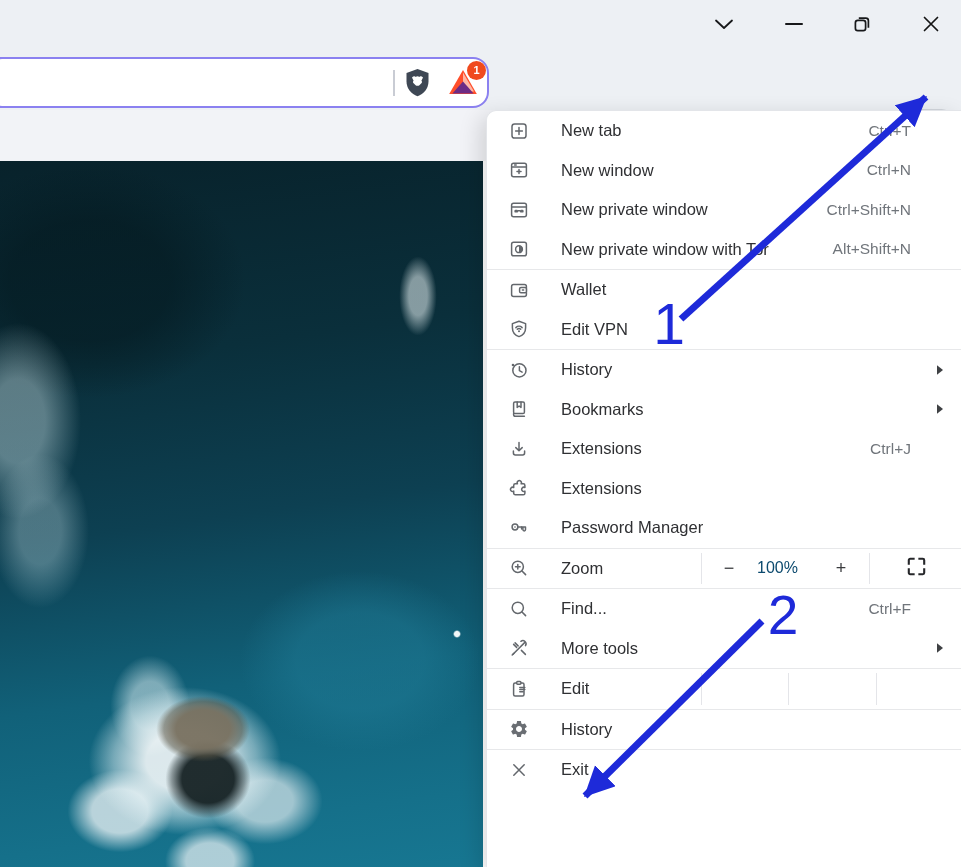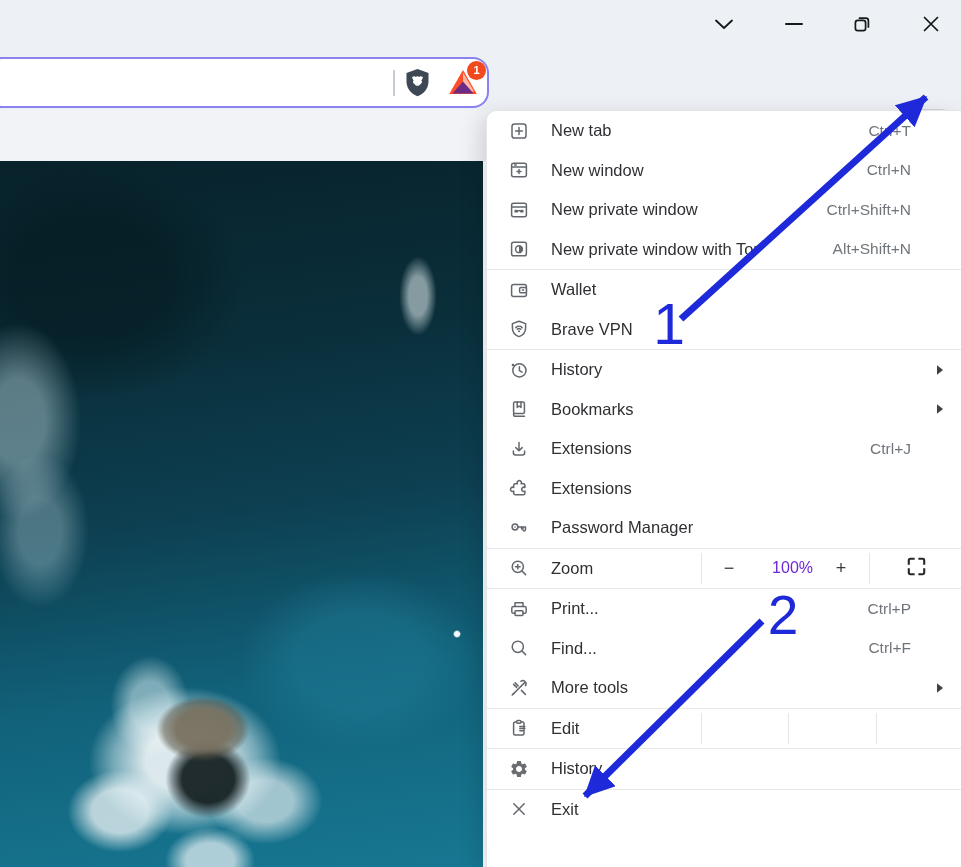--- a/index.html
+++ b/index.html
@@ -53,28 +53,28 @@
       linear-gradient(172deg, #08222b 0%, #0a2f3b 28%, #0d4052 50%, #116179 72%, #15708a 90%, #177792 100%);
   }
 
   
   .menu { position:absolute; left:486px; top:110px; width:475px; height:758px; background:#ffffff;
     border-top-left-radius:10px; border:1px solid #e3e5e9; border-right:none; border-bottom:none;
     box-shadow:-6px 6px 22px rgba(0,0,0,.14); overflow:hidden; }
   .menu-sep { height:1px; background:#e7e8ea; }
   .menu-row { position:relative; height:39.5px; display:flex; align-items:center; padding:0 17px 0 20px; cursor:default; }
   .mi-icon { width:24px; display:flex; align-items:center; justify-content:center; flex:0 0 24px; }
-  .mi-label { margin-left:20px; font-size:16.5px; color:#2f3033; white-space:nowrap; }
+  .mi-label { margin-left:30px; font-size:16.5px; color:#2f3033; white-space:nowrap; }
   .mi-shortcut { margin-left:auto; padding-right:33px; font-size:15.5px; color:#70757b; }
   .mi-sub { position:absolute; right:17px; top:50%; transform:translateY(-50%); display:flex; }
 
   .zone-divider { position:absolute; top:4px; bottom:4px; width:1px; background:#e4e5e9; }
   .zoom-controls { position:absolute; left:214px; width:168px; top:0; height:100%; display:flex; align-items:center; }
   .zoom-btn { width:56px; text-align:center; font-size:18px; color:#3a3b3e; }
-  .zoom-value { width:56px; text-align:right; font-size:16px; color:#6d28d9; }
+  .zoom-value { width:56px; text-align:left; font-size:16px; color:#0c4a6e; }
   .fullscreen-zone { position:absolute; left:382px; width:93px; top:0; height:100%; display:flex; align-items:center; justify-content:center; }
   .edit-actions { position:absolute; left:214px; top:0; height:100%; width:261px; display:flex; }
   .edit-btn { flex:1; display:flex; align-items:center; justify-content:center; font-size:16.5px; color:#2f3033; }
 
   
   .overlay { position:absolute; left:0; top:0; width:961px; height:867px; pointer-events:none; z-index:50; }
 </style>
 </head>
 <body>
 
@@ -224,21 +224,21 @@
       </div>
       <div class="menu-row">
         <span class="mi-icon">
           <svg width="20" height="20" viewBox="0 0 20 20">
             <path d="M10 2.2l6.6 2.4v4.1c0 4.6-2.9 7.6-6.6 8.9-3.7-1.3-6.6-4.3-6.6-8.9V4.6L10 2.2z" fill="none" stroke="#63676c" stroke-width="1.5" stroke-linecap="round" stroke-linejoin="round"></path>
             <path d="M6.9 8.6a4.4 4.4 0 016.2 0" fill="none" stroke="#63676c" stroke-width="1.5" stroke-linecap="round" stroke-linejoin="round"></path>
             <path d="M8.3 10.3a2.4 2.4 0 013.4 0" fill="none" stroke="#63676c" stroke-width="1.5" stroke-linecap="round" stroke-linejoin="round"></path>
             <circle cx="10" cy="12.3" r="1" fill="#63676c"></circle>
           </svg>
         </span>
-        <span class="mi-label">Brave VPN</span>
+        <span class="mi-label">Edit VPN</span>
       </div>
       <div class="menu-sep"></div>
       <div class="menu-row">
         <span class="mi-icon">
           <svg width="20" height="20" viewBox="0 0 20 20">
             <circle cx="10.4" cy="10.4" r="6.6" fill="none" stroke="#63676c" stroke-width="1.5" stroke-linecap="round" stroke-linejoin="round"></circle>
             <path d="M10.4 6.8v3.8l2.7 1.6" fill="none" stroke="#63676c" stroke-width="1.5" stroke-linecap="round" stroke-linejoin="round"></path>
             <circle cx="4" cy="5" r="1.3" fill="#63676c"></circle>
           </svg>
         </span>
@@ -310,31 +310,20 @@
           <span class="zoom-value">100%</span>
           <span class="zoom-btn">+</span>
         </span>
         <span class="fullscreen-zone">
           <span><svg width="22" height="22" viewBox="0 0 22 22">
               <path d="M3.8 8.6V5.2c0-.8.6-1.4 1.4-1.4h3.4M14.4 3.8h3.4c.8 0 1.4.6 1.4 1.4v3.4M19.2 14.4v3.4c0 .8-.6 1.4-1.4 1.4h-3.4M8.6 19.2H5.2c-.8 0-1.4-.6-1.4-1.4v-3.4" fill="none" stroke="#26272a" stroke-width="2.1" stroke-linecap="square"></path>
             </svg></span>
         </span>
       </div>
       <div class="menu-sep"></div>
-      <div class="menu-row">
-        <span class="mi-icon">
-          <svg width="20" height="20" viewBox="0 0 20 20">
-            <path d="M6 7.6V3.8h8v3.8" fill="none" stroke="#63676c" stroke-width="1.5" stroke-linecap="round" stroke-linejoin="round"></path>
-            <path d="M6 14.3H4.4A1.6 1.6 0 012.8 12.7V9.2a1.6 1.6 0 011.6-1.6h11.2a1.6 1.6 0 011.6 1.6v3.5a1.6 1.6 0 01-1.6 1.6H14" fill="none" stroke="#63676c" stroke-width="1.5" stroke-linecap="round" stroke-linejoin="round"></path>
-            <rect x="6" y="11.8" width="8" height="4.6" rx="0.8" fill="none" stroke="#63676c" stroke-width="1.5" stroke-linecap="round" stroke-linejoin="round"></rect>
-          </svg>
-        </span>
-        <span class="mi-label">Print...</span>
-        <span class="mi-shortcut">Ctrl+P</span>
-      </div>
       <div class="menu-row">
         <span class="mi-icon">
           <svg width="20" height="20" viewBox="0 0 20 20">
             <circle cx="8.8" cy="8.8" r="5.6" fill="none" stroke="#63676c" stroke-width="1.5" stroke-linecap="round" stroke-linejoin="round"></circle>
             <path d="M13 13l3.6 3.6" fill="none" stroke="#63676c" stroke-width="1.5" stroke-linecap="round" stroke-linejoin="round"></path>
           </svg>
         </span>
         <span class="mi-label">Find...</span>
         <span class="mi-shortcut">Ctrl+F</span>
       </div>

